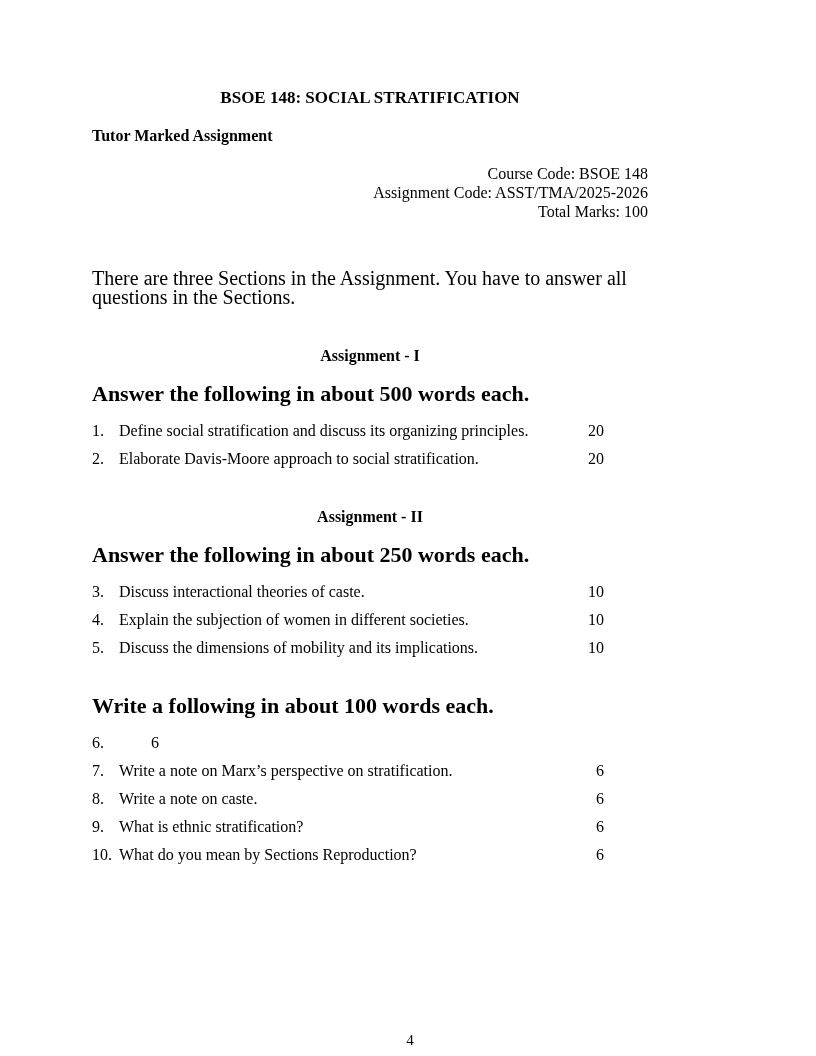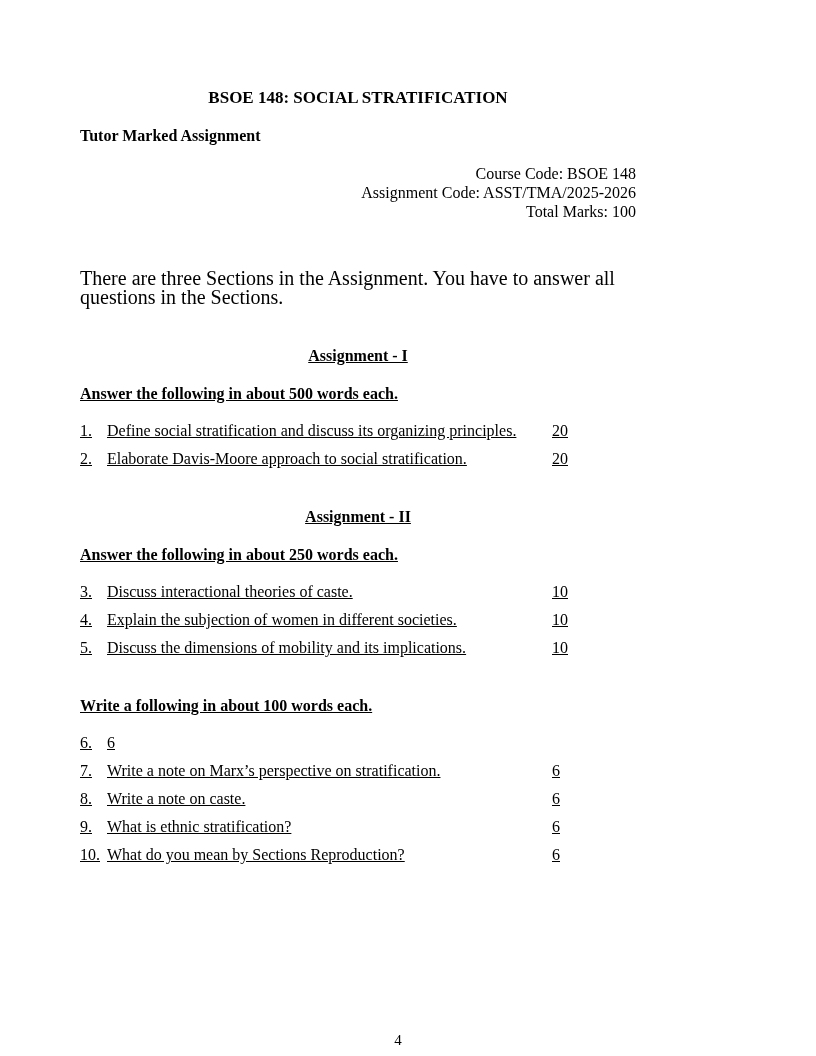--- a/index.html
+++ b/index.html
@@ -11,20 +11,21 @@
     font-family: "Liberation Serif", serif;
     position: relative;
     overflow: hidden;
   }
   .page {
     box-sizing: border-box;
     width: 736px;
     height: 1056px;
     padding: 88px 100px 0 80px;
     position: relative;
+    margin-left: 12px;
   }
   .doc-title {
     text-align: center;
     font-weight: bold;
     font-size: 17px;
     line-height: 20px;
     margin: 0;
   }
   .doc-subtitle {
     font-weight: bold;
@@ -37,51 +38,51 @@
     font-weight: normal;
     font-size: 16px;
     line-height: 19px;
     margin-top: 19px;
   }
   .intro {
     font-size: 20px;
     line-height: 19px;
     margin-top: 48px;
   }
-  .sections { margin: 0; text-decoration: underline; }
+  .sections { margin: 0; }
   .section { margin-top: 39px; }
   .section-heading {
     text-align: center;
     font-weight: bold;
     font-size: 16px;
     line-height: 19px;
     margin: 0 0 19px 0;
   }
   .instruction {
     font-weight: bold;
-    font-size: 16px;
+    font-size: 22px;
     line-height: 19px;
     margin: 0 0 18px 0;
   }
   .q-row {
     display: flex;
     align-items: baseline;
     font-size: 16px;
     line-height: 19px;
     margin-bottom: 9px;
   }
   .q-num {
     min-width: 23px;
     padding-right: 4px;
     white-space: nowrap;
   }
   .q-text { flex: 1; padding-right: 8px; }
   .q-marks {
     width: 40px;
-    text-align: left;
+    text-align: right;
     margin-right: 44px;
     flex-shrink: 0;
   }
   .footer-pagenum {
     position: absolute;
     left: 80px;
     width: 636px;
     top: 1032px;
     text-align: center;
     font-size: 15px;

